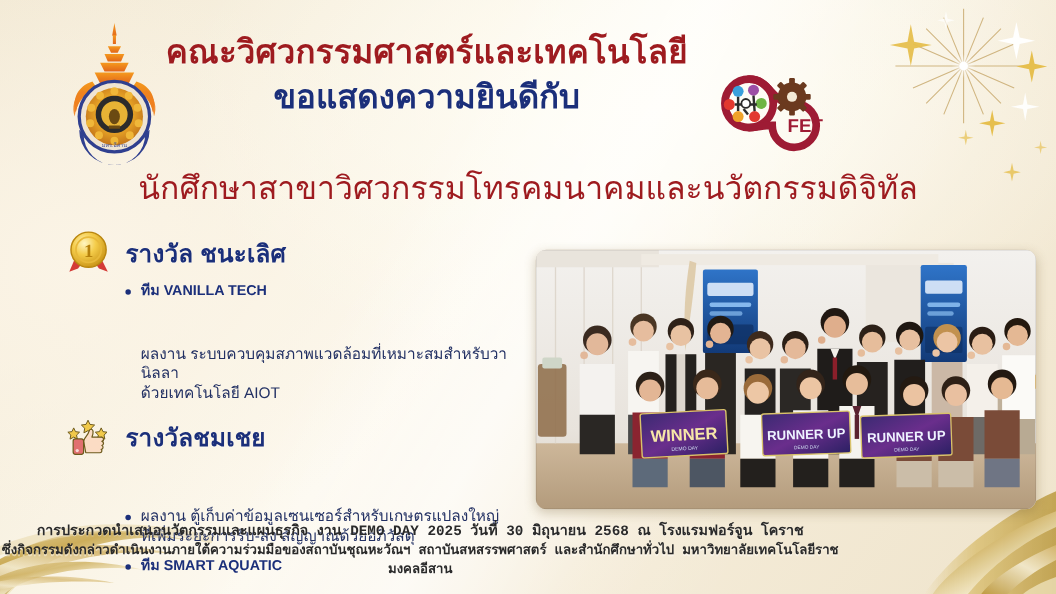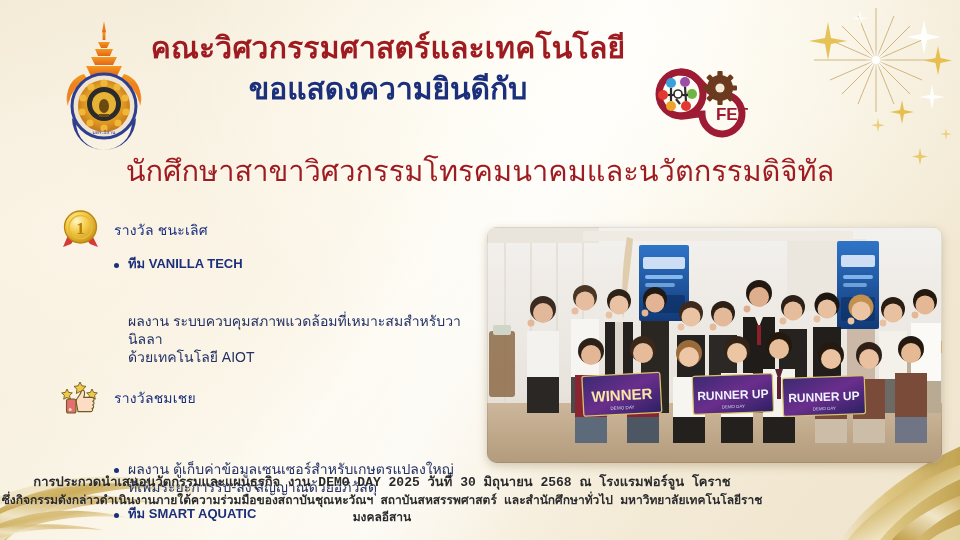--- a/index.html
+++ b/index.html
@@ -46,21 +46,21 @@
     text-shadow:0 1px 0 rgba(255,255,255,.55);
   }
   .fet-logo{position:absolute;left:640px;top:52px;width:122px;height:100px;}
 
   
   .awards{position:absolute;left:58px;top:207px;width:420px;}
   .award-block{position:relative;margin-bottom:6px;}
   .award-head{display:flex;align-items:center;gap:10px;height:46px;}
   .award-icon{width:46px;height:46px;position:relative;flex:0 0 46px;}
   .award-title{
-    font-size:14px;font-weight:normal;color:#1b2f7a;letter-spacing:.2px;
+    font-size:22px;font-weight:bold;color:#1b2f7a;letter-spacing:.2px;
     text-shadow:0 1px 0 rgba(255,255,255,.5);
   }
   .teams{margin:2px 0 0 0;padding:0 0 0 56px;list-style:none;}
   .team{margin:0 0 8px 0;position:relative;padding-left:14px;}
   .team:before{
     content:"";position:absolute;left:0;top:8px;width:5px;height:5px;border-radius:50%;
     background:#1b2f7a;
   }
   .team-name{font-size:13px;font-weight:bold;color:#1b2f7a;line-height:1.35;}
   .team-desc{font-size:14px;color:#233164;line-height:1.32;white-space:pre-line;margin-top:39px;}

